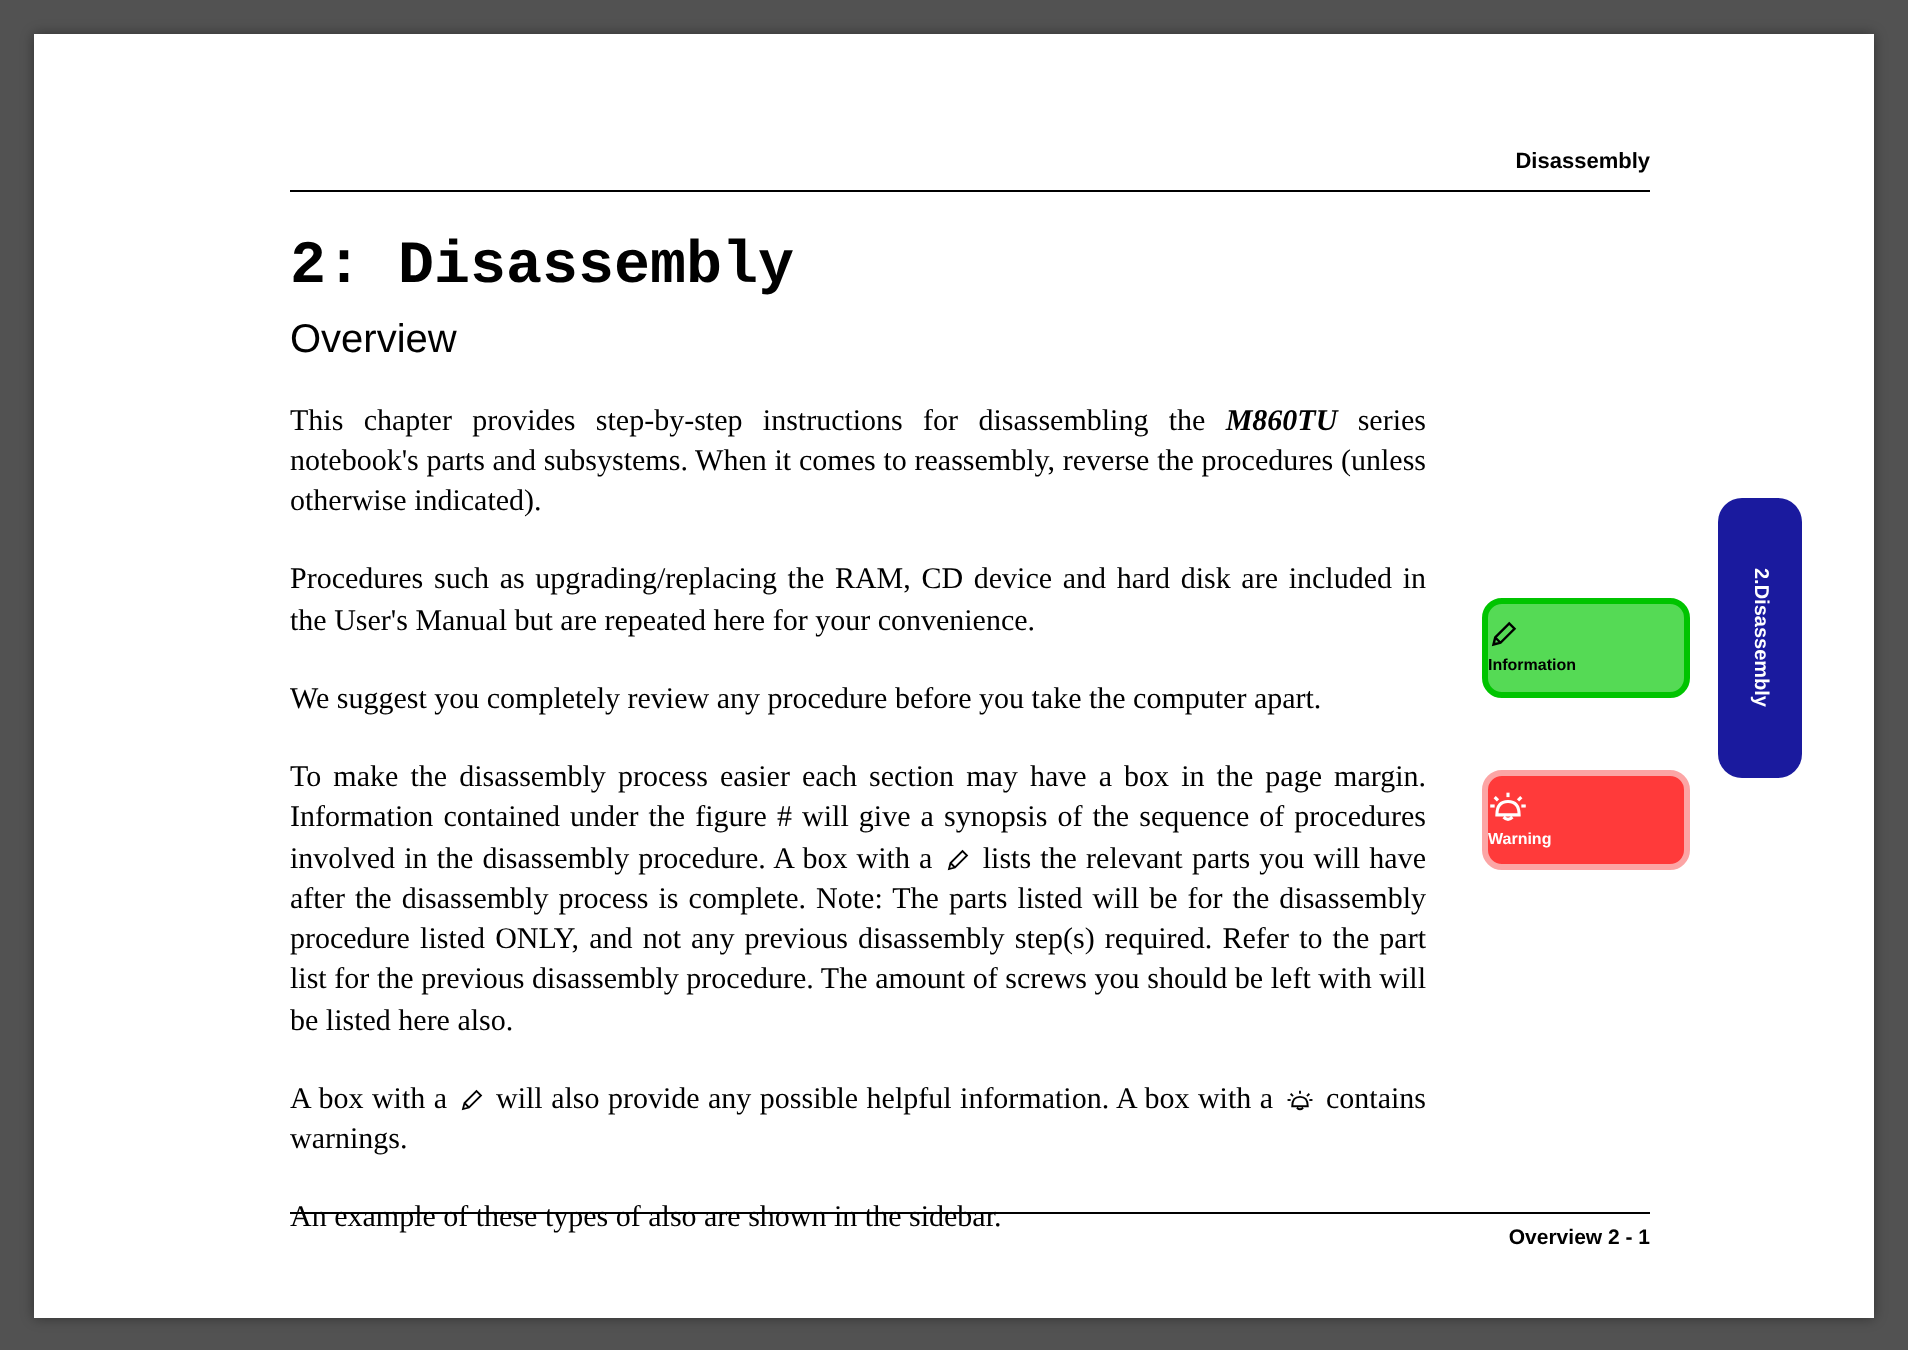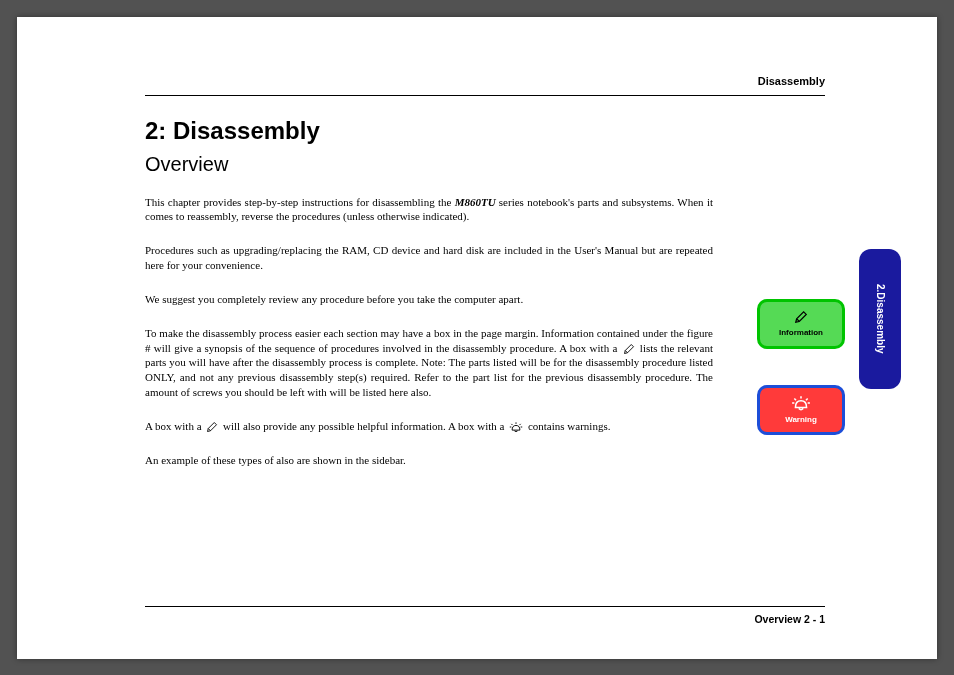--- a/index.html
+++ b/index.html
@@ -29,37 +29,37 @@
       font-size: 11px;
     }
     .header-rule {
       position: absolute;
       top: 78px;
       left: 128px;
       right: 112px;
       border-top: 1.5px solid #000;
     }
     h1.chapter-title {
-      font-family: Liberation Sans, sans-serif;
-      font-size: 24px;
+      font-family: Liberation Mono, monospace;
+      font-size: 30px;
       font-weight: bold;
       margin-top: 42px;
       margin-bottom: 8px;
     }
     h2.section-title {
       font-family: Arial, Helvetica, sans-serif;
       font-size: 20px;
       font-weight: normal;
       margin-bottom: 12px;
     }
     .body-text {
       width: 568px;
     }
     .body-text p {
-      font-size: 11px;
+      font-size: 15px;
       line-height: 1.35;
       margin-bottom: 10px;
       text-align: justify;
       margin-top: 19px;
     }
     .italic { font-style: italic; font-weight: bold; }
     .bold { font-weight: normal; }
     .inline-icon {
       display: inline-block;
       vertical-align: middle;
@@ -97,42 +97,42 @@
       color: #fff;
       font-family: Arial, Helvetica, sans-serif;
       font-weight: bold;
       font-size: 10px;
       writing-mode: vertical-rl;
       text-orientation: mixed;
     }
     .callout-box {
       position: absolute;
       right: 92px;
-      width: 88px;
+      width: 104px;
       height: 50px;
       border-radius: 10px;
       display: flex;
       flex-direction: column;
-      align-items: center;
+      align-items: flex-start;
       justify-content: center;
       font-family: Arial, Helvetica, sans-serif;
       font-size: 8px;
       font-weight: bold;
       gap: 4px;
     }
     .callout-info {
       top: 282px;
       background: #55da55;
       border: 3px solid #00c400;
       color: #000;
     }
     .callout-warn {
       top: 368px;
       background: #ff3a3a;
-      border: 3px solid #1d4ed8;
+      border: 3px solid #fca5a5;
       color: #fff;
     }
     svg { display: block; }
   </style>
 </head>
 <body>
 
 <div class="page">
 
   <div class="header-right">Disassembly</div>

